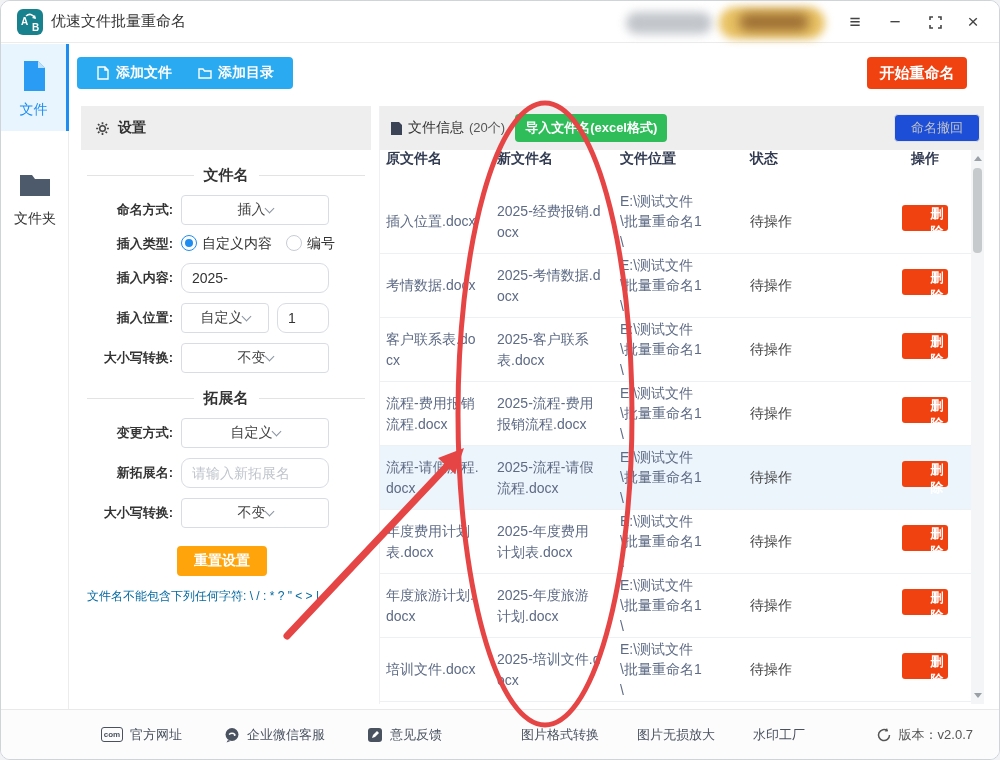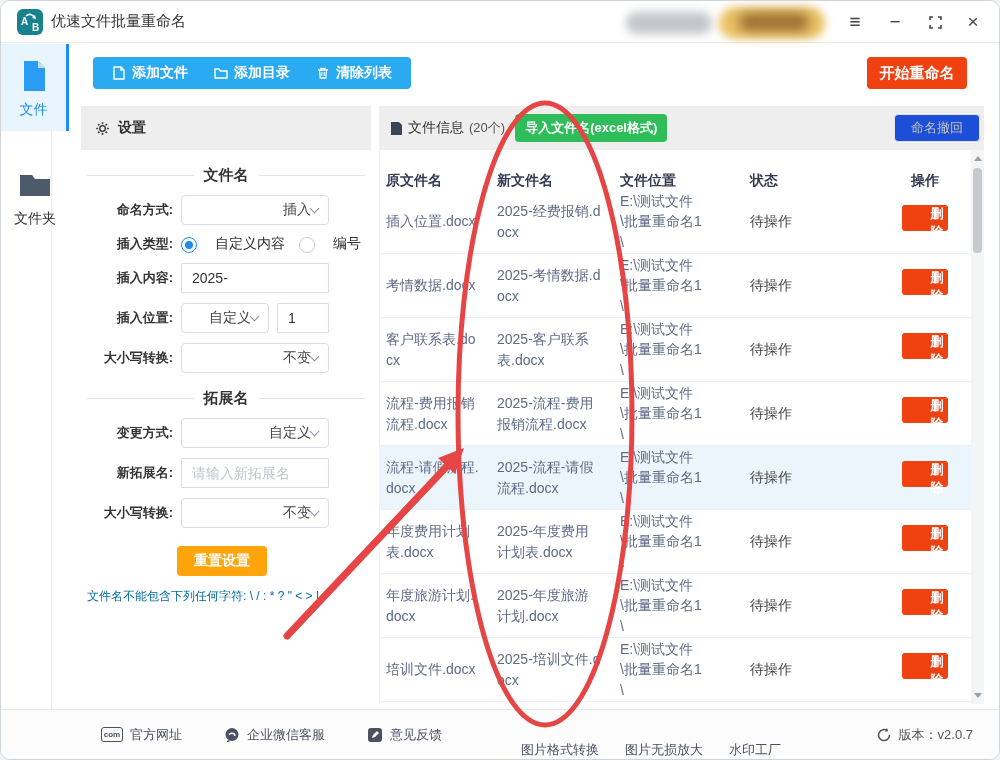--- a/index.html
+++ b/index.html
@@ -11,86 +11,86 @@
   .appicon { position:absolute; left:16px; top:8px; width:26px; height:26px; background:#17818e; border-radius:6px; color:#fff; }
   .appicon svg { width:26px; height:26px; }
   .apptitle { position:absolute; left:50px; top:11px; font-size:15px; color:#333; }
   .blur1 { position:absolute; left:625px; top:11px; width:86px; height:22px; border-radius:11px; background:#aeb3ba; filter:blur(5px); opacity:.75; }
   .blur2 { position:absolute; left:718px; top:6px; width:106px; height:32px; border-radius:16px; background:#e9c264; filter:blur(4px); }
   .blur2b { position:absolute; left:738px; top:12px; width:70px; height:18px; border-radius:8px; background:#8a5a28; filter:blur(6px); opacity:.8; }
   .winbtn { position:absolute; top:7px; width:28px; height:28px; display:flex; align-items:center; justify-content:center; color:#444; font-size:19px; cursor:pointer; }
   .wb-menu { left:840px; } .wb-min { left:880px; } .wb-max { left:920px; } .wb-close { left:958px; }
 
   
-  .toolbar { position:absolute; left:92px; top:56px; height:32px; background:#2aaaf0; border-radius:4px; display:flex; align-items:center; padding:0 6px; }
+  .toolbar { position:absolute; left:76px; top:56px; height:32px; background:#2aaaf0; border-radius:4px; display:flex; align-items:center; padding:0 6px; }
   .tbtn { display:flex; align-items:center; gap:6px; color:#fff; font-size:14px; font-weight:bold; padding:0 13px; height:32px; cursor:pointer; }
   .tbtn svg { width:14px; height:14px; }
   .start-btn { position:absolute; right:32px; top:56px; width:100px; height:32px; background:#f04210; border:none; border-radius:4px; color:#fff; font-size:15px; font-weight:bold; cursor:pointer; font-family:inherit; }
 
   
-  .sidebar { position:absolute; left:0; top:43px; bottom:50px; width:51px; background:#fff; border-right:1px solid #ececec; }
+  .sidebar { position:absolute; left:0; top:43px; bottom:50px; width:68px; background:#fff; border-right:1px solid #ececec; }
   .side-item { width:68px; padding:14px 0 12px; display:flex; flex-direction:column; align-items:center; gap:7px; cursor:pointer; }
   .side-item.active { background:#e9f5fe; border-right:3px solid #1d8df1; }
   .side-item .lbl { font-size:14px; color:#333; }
   .side-item.active .lbl { color:#1d8df1; }
   .side-item svg { width:36px; height:36px; }
 
   
   .settings { position:absolute; left:80px; top:105px; width:290px; }
   .panel-head { height:44px; background:#eeeeef; display:flex; align-items:center; gap:8px; padding:0 14px; font-size:14px; font-weight:bold; color:#333; }
   .panel-head svg { width:15px; height:15px; }
   .sec-title { display:flex; align-items:center; gap:10px; margin:16px 6px 10px; }
   .sec-title .ln { flex:1; height:1px; background:#e3e3e3; }
   .sec-title .tx { font-size:15px; font-weight:bold; color:#333;text-align:right; }
   .frow { display:flex; align-items:center; margin:8px 0 10px; }
   .frow .flabel { width:92px; text-align:right; margin-right:8px; font-size:13px; font-weight:bold; color:#333; flex:none; }
-  .selbox { flex:1; height:30px; border:1px solid #d8dce3; border-radius:4px; display:flex; align-items:center; justify-content:flex-end; padding:0 10px; font-size:14px; color:#444; cursor:pointer; background:#fff; max-width:148px; }
+  .selbox { flex:1; height:30px; border:1px solid #d8dce3; border-radius:4px; display:flex; align-items:center; justify-content:center; padding:0 10px; font-size:14px; color:#444; cursor:pointer; background:#fff; max-width:148px; }
   .chev { width:7px; height:7px; border-right:1.5px solid #8a93a2; border-bottom:1.5px solid #8a93a2; transform:rotate(45deg); margin-top:-3px; flex:none; }
-  .tinput { height:30px; border:1px solid #d8dce3; border-radius:1px; padding:0 10px; font-size:14px; color:#333; width:148px; font-family:inherit; }
+  .tinput { height:30px; border:1px solid #d8dce3; border-radius:9px; padding:0 10px; font-size:14px; color:#333; width:148px; font-family:inherit; }
   .tinput::placeholder { color:#c0c5cd; }
   .numinput { width:52px; margin-left:8px; text-align:left; }
   .selbox.small { max-width:88px; flex:none; width:88px; }
   .radios { display:flex; align-items:center; gap:14px; font-size:14px; color:#333; }
-  .radio-item { display:flex; align-items:flex-end; gap:18px; cursor:pointer; }
+  .radio-item { display:flex; align-items:flex-start; gap:5px; cursor:pointer; }
   .radio { width:16px; height:16px; border-radius:50%; border:1.5px solid #c6ccd6; background:#fff; position:relative; flex:none; }
   .radio.on { border-color:#1d8df1; }
   .radio.on::after { content:""; position:absolute; inset:3px; border-radius:50%; background:#1d8df1; }
   .reset-btn { display:block; margin:18px 0 0 96px; width:90px; height:30px; background:#ffa40a; border:none; border-radius:4px; color:#fff; font-size:14px; font-weight:bold; cursor:pointer; font-family:inherit; }
   .warning { margin:12px 0 0 6px; font-size:12px; color:#0369a1; white-space:nowrap; }
 
   
   .filepanel { position:absolute; left:378px; top:105px; right:15px; bottom:55px; border-left:1px solid #eef0f2; padding-left:0; }
   .fp-head { height:44px; background:#eeeeef; display:flex; align-items:center; padding:0 10px; position:relative; }
   .fp-head svg { width:13px; height:15px; margin-right:5px; }
   .fp-title { font-size:14px; color:#333; }
   .fp-count { font-size:13px; color:#555; margin-left:5px; }
   .import-btn { margin-left:10px; height:28px; background:#2ebd59; color:#fff; border:none; border-radius:4px; font-size:13px; font-weight:bold; padding:0 10px; cursor:pointer; font-family:inherit; }
   .undo-btn { position:absolute; right:4px; top:8px; height:28px; width:86px; background:#1d4ed8; border:1px solid #e2e2e2; border-radius:4px; color:#c3c3c3; font-size:13px; font-family:inherit; }
-  .thead { display:flex; align-items:flex-end; height:40px; font-size:14px; font-weight:bold; color:#333c52; }
+  .thead { display:flex; align-items:flex-start; height:40px; font-size:14px; font-weight:bold; color:#333c52; }
   .c1 { width:117px; padding-left:6px; } .c2 { width:123px; } .c3 { width:130px; } .c4 { width:132px; } .c5 { width:86px; text-align:center; }
   .trow { display:flex; align-items:center; min-height:64px; border-bottom:1px solid #eef1f4; font-size:14px; color:#5e6b85; }
   .trow .c1,.trow .c2 { line-height:1.45; word-break:break-all; padding-right:18px; }
   .trow .c3 { line-height:1.45; }
   .trow .c3 span { display:block; }
   .trow .c4 { color:#444; }
   .trow.alt { background:#edf5fc; }
   .del-btn { width:46px; height:26px; background:#f04210; color:#fff; border:none; border-radius:3px; font-size:13px; font-weight:bold; cursor:pointer; font-family:inherit;padding-left:24px; }
   
   .vscroll { position:absolute; right:0; top:44px; bottom:0; width:13px; background:#f4f5f6; }
   .sb-up, .sb-down { position:absolute; left:0; width:13px; height:13px; display:flex; align-items:center; justify-content:center; }
   .sb-up { top:2px; } .sb-down { bottom:2px; }
   .sb-up::after { content:""; border-left:4px solid transparent; border-right:4px solid transparent; border-bottom:5px solid #9aa0a6; }
   .sb-down::after { content:""; border-left:4px solid transparent; border-right:4px solid transparent; border-top:5px solid #9aa0a6; }
   .sb-thumb { position:absolute; left:2px; top:18px; width:9px; height:85px; background:#c6cacd; border-radius:4px; }
 
   
   .footer { position:absolute; left:0; right:0; bottom:0; height:50px; background:#fcfcfd; border-top:1px solid #e9e9e9; }
   .f-item { display:flex; align-items:center; gap:7px; font-size:13px; color:#4a5260; cursor:pointer; }
   .f-left { position:absolute; left:100px; top:0; height:100%; display:flex; align-items:center; gap:42px; }
-  .f-mid { position:absolute; left:520px; top:0; height:100%; display:flex; align-items:flex-end; gap:26px; }
+  .f-mid { position:absolute; left:520px; top:0; height:100%; display:flex; align-items:center; gap:38px; }
   .f-right { position:absolute; right:26px; top:0; height:100%; display:flex; align-items:center; gap:7px; font-size:13px; color:#555; }
   .icon-com { width:22px; height:15px; border:1.5px solid #4a5260; border-radius:3px; font-size:8px; color:#4a5260; display:flex; align-items:center; justify-content:center; font-weight:bold; }
   .f-item svg, .f-right svg { width:16px; height:16px; }
 
   
   .overlay { position:absolute; inset:0; pointer-events:none; z-index:50; }
 </style>
 </head>
 <body>
 
@@ -129,27 +129,20 @@
           <path d="M9 1 v3 h3" fill="none" stroke="#fff" stroke-width="1.4"></path>
         </svg>
       <span>添加文件</span>
     </div>
     <div class="tbtn">
       <svg viewBox="0 0 14 14">
           <path d="M1 3 h4 l1.5 2 H13 v7 H1 z" fill="none" stroke="#fff" stroke-width="1.4"></path>
         </svg>
       <span>添加目录</span>
     </div>
-    <div class="tbtn">
-      <svg viewBox="0 0 14 14">
-          <path d="M2 4 h10 M5 4 V2.5 h4 V4 M3.5 4 l.7 8 h5.6 l.7 -8" fill="none" stroke="#fff" stroke-width="1.3"></path>
-          <path d="M5.8 6 v4 M8.2 6 v4" stroke="#fff" stroke-width="1.1"></path>
-        </svg>
-      <span>清除列表</span>
-    </div>
   </div>
   <button class="start-btn">开始重命名</button>
 
   <div class="sidebar">
     <div class="side-item active">
       <svg viewBox="0 0 36 36">
           <path d="M8 3 h14 l7 7 v23 h-21 z" fill="#2b9cf4"></path>
           <path d="M22 3 l7 7 h-7 z" fill="#bfe2fc"></path>
         </svg>
       <span class="lbl">文件</span>

